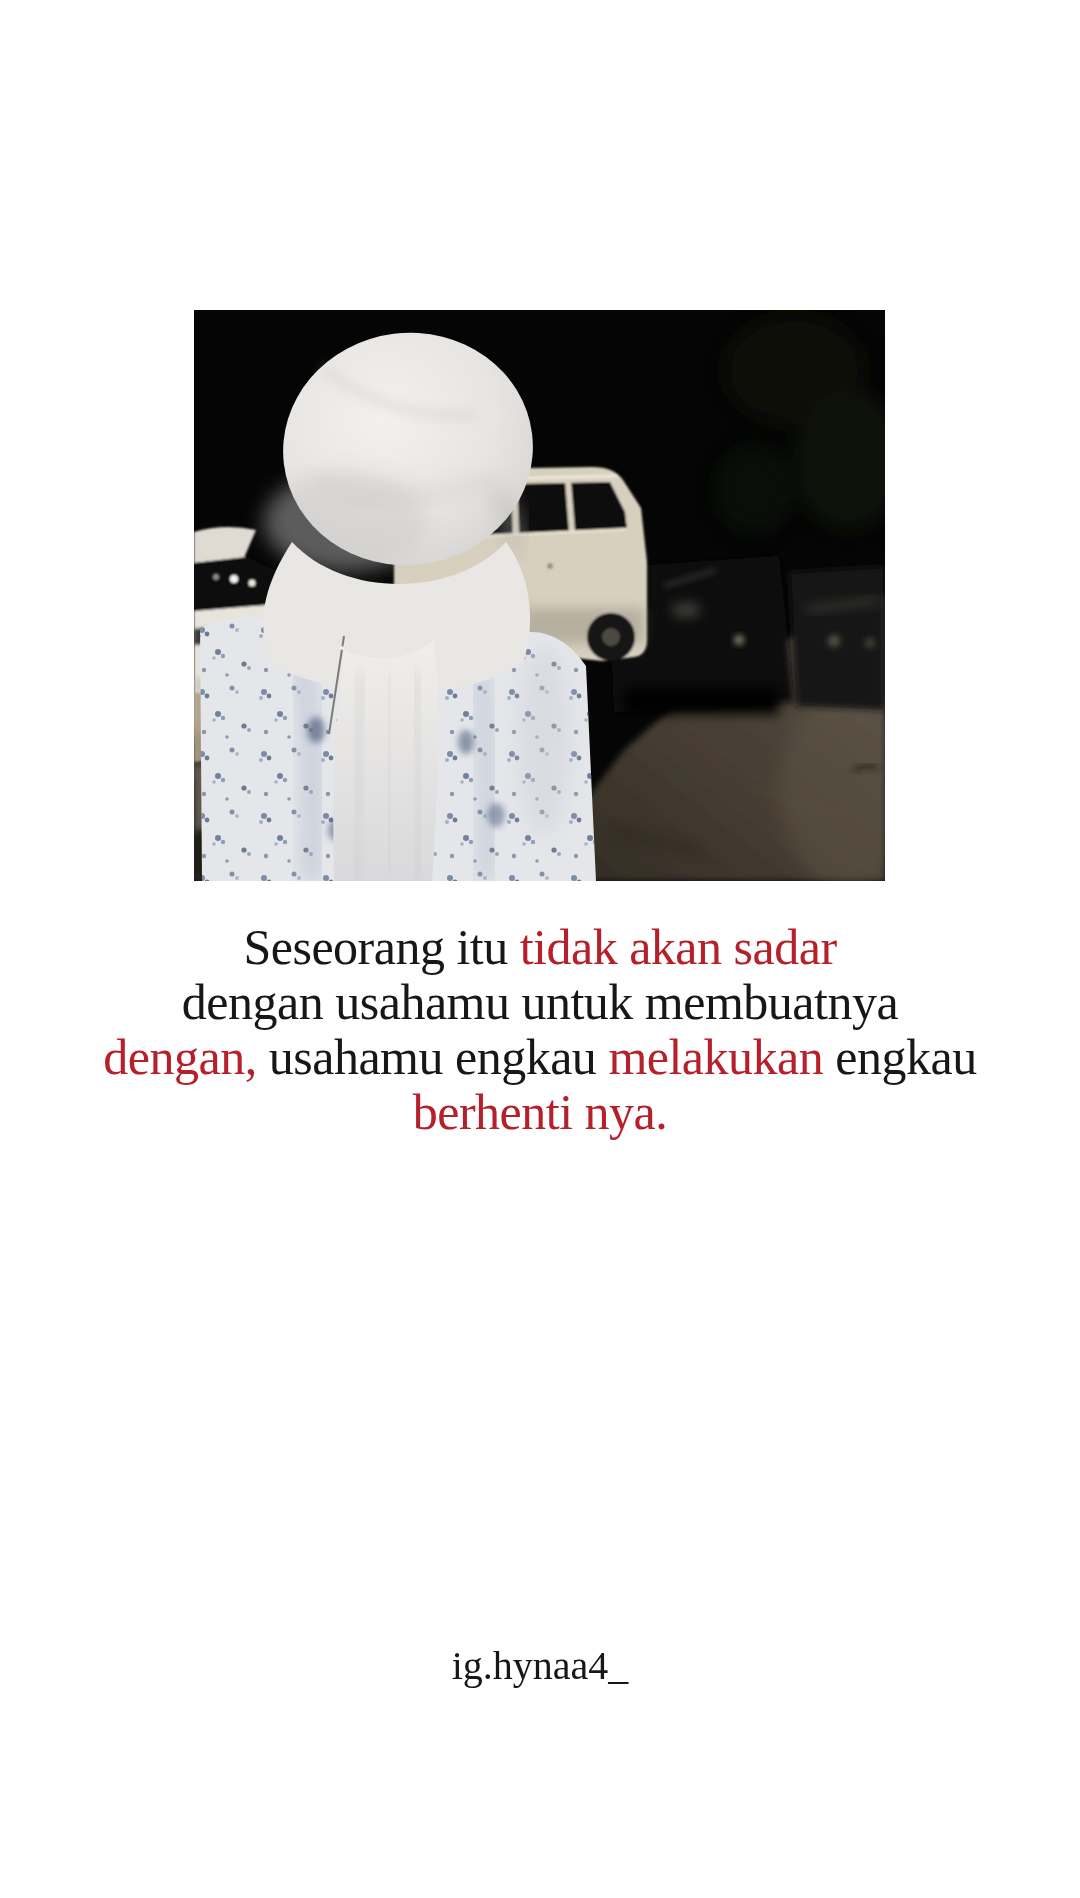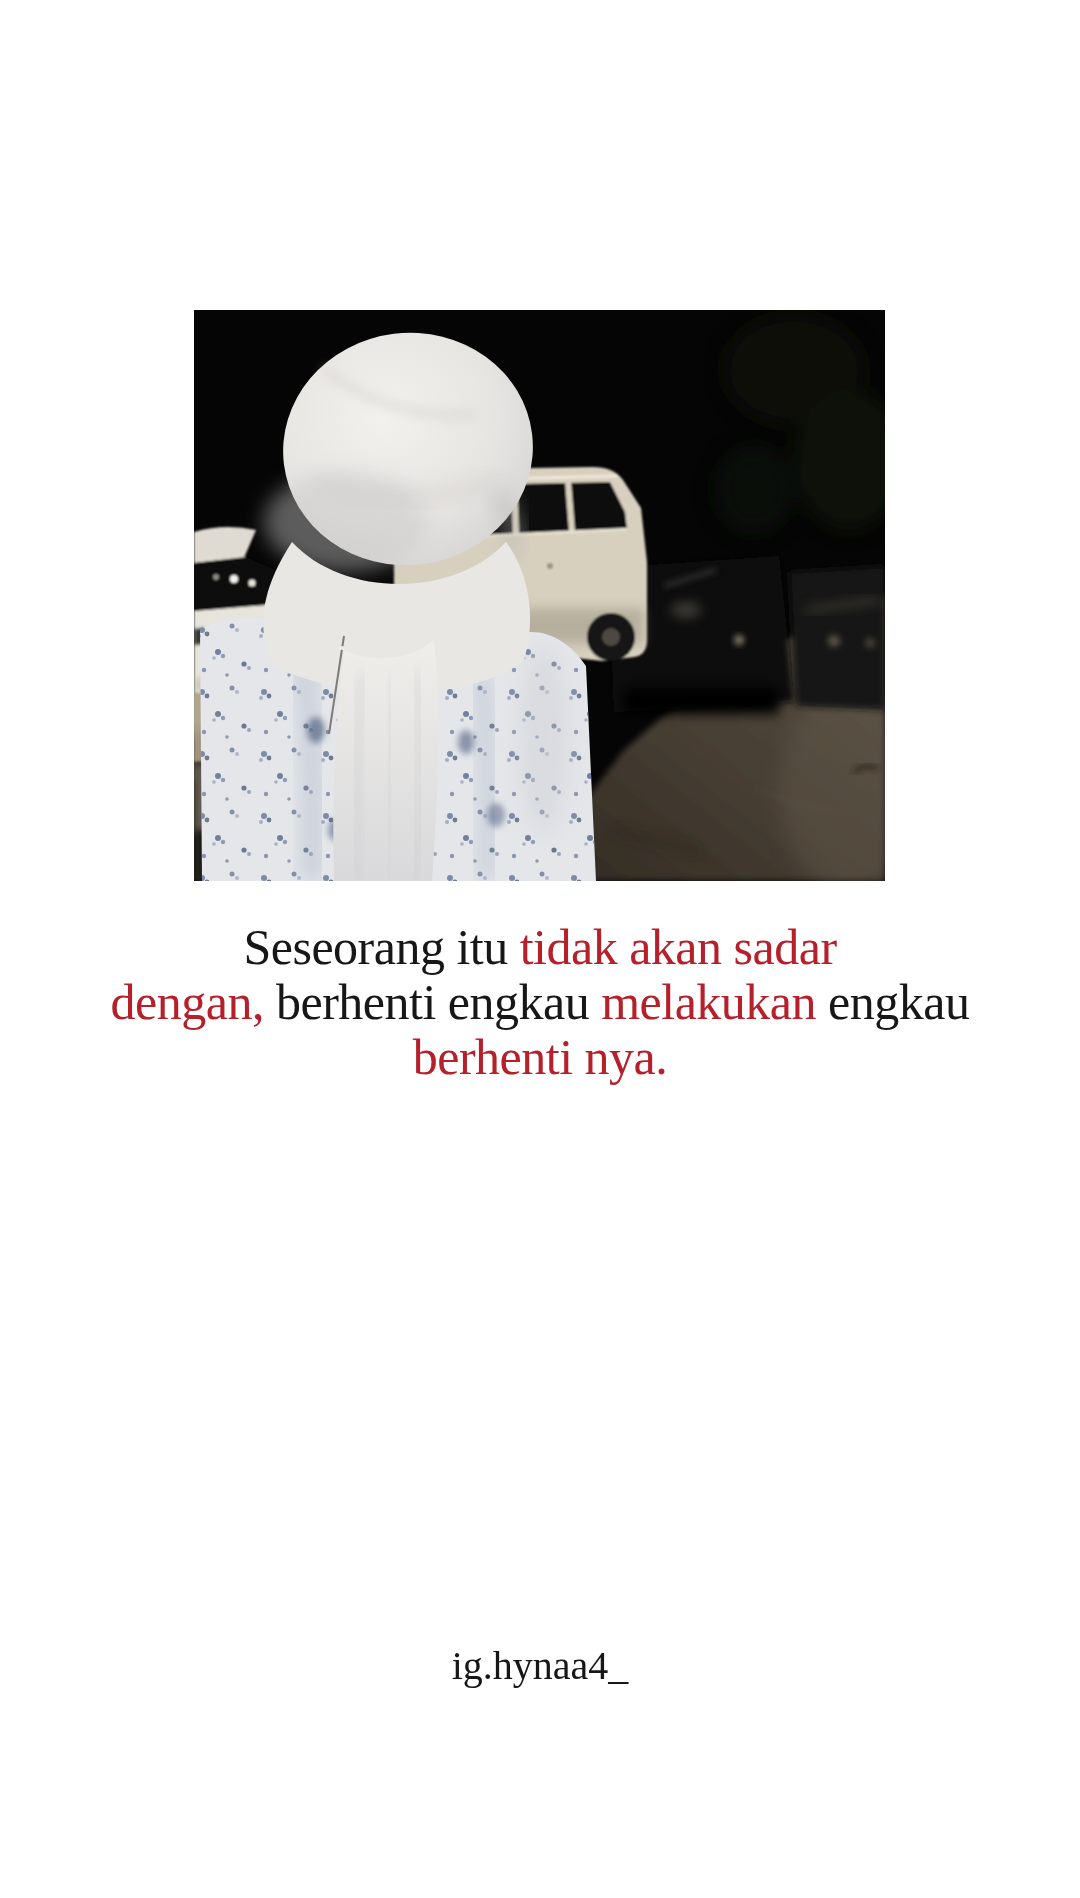--- a/index.html
+++ b/index.html
@@ -175,17 +175,18 @@
       <path d="M196,366 Q194,470 196,571" stroke="#cdced2" stroke-width="6" opacity=".5" filter="url(#b6)" fill="none"></path>
       <path d="M222,360 Q226,460 224,571" stroke="#c0c2c8" stroke-width="6" opacity=".45" filter="url(#b6)" fill="none"></path>
       <path d="M150,326 L135,424" stroke="#7e7c78" stroke-width="2" fill="none"></path>
       <circle cx="148" cy="338" r="2" fill="#ffffff" opacity=".8"></circle>
     </g>
   </svg>
 </div>
 
 <div class="quote-block">
   <div class="quote-line"><span class="seg-black">Seseorang itu </span><span class="seg-red">tidak akan sadar</span></div>
-  <div class="quote-line"><span class="seg-red">dengan,</span><span class="seg-black"> berhenti engkau </span><span class="seg-red">melakukan</span><span class="seg-black"> engkau</span></div>
+  <div class="quote-line"><span class="seg-black">dengan usahamu untuk membuatnya</span></div>
+  <div class="quote-line"><span class="seg-red">dengan,</span><span class="seg-black"> usahamu engkau </span><span class="seg-red">melakukan</span><span class="seg-black"> engkau</span></div>
   <div class="quote-line"><span class="seg-red">berhenti nya.</span></div>
 </div>
 
 <div class="handle-line">ig.hynaa4_</div>
 
 </body></html>

